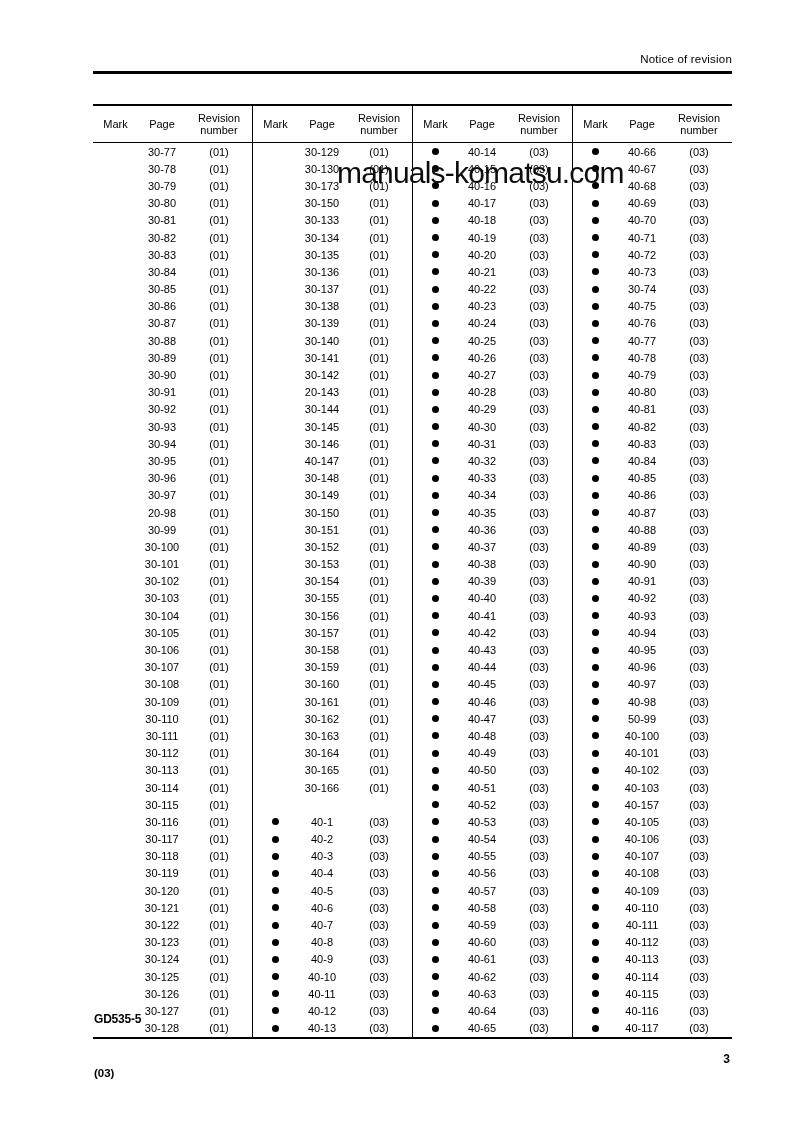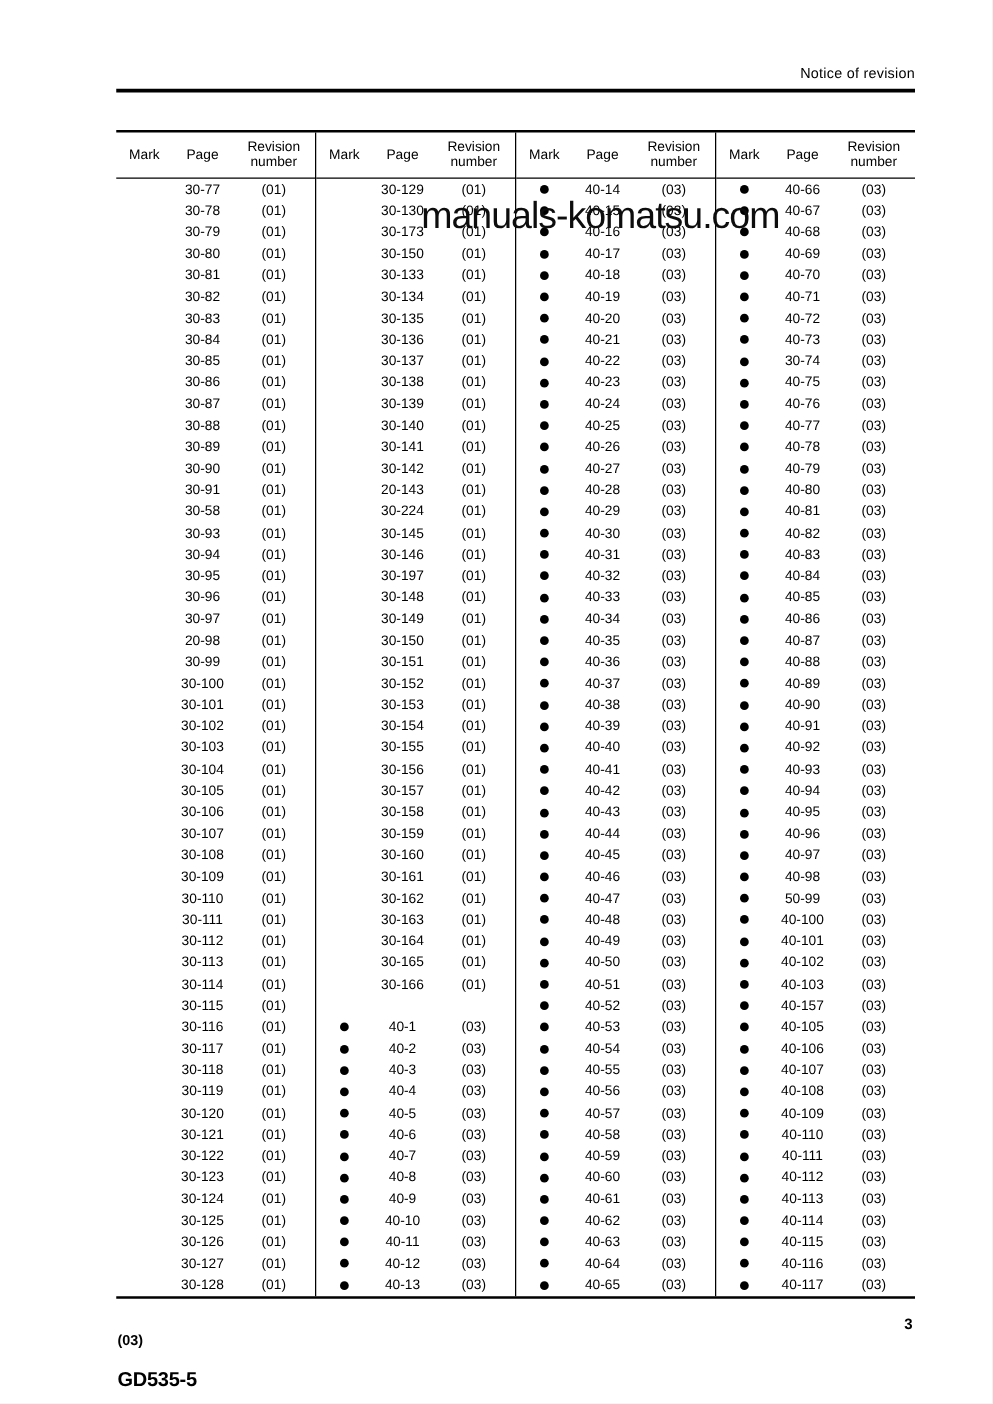--- a/index.html
+++ b/index.html
@@ -28,21 +28,21 @@
   .grow{height:17.2px;display:flex;align-items:center;}
   .cell{font-size:11px;text-align:center;white-space:nowrap;}
   .c-mark{width:45px;display:flex;align-items:center;justify-content:center;}
   .c-page{width:48px;}
   .c-rev{width:66px;}
   .dot{width:7px;height:7px;border-radius:50%;background:#000;display:inline-block;}
   .watermark{
     position:absolute;left:337px;top:156px;font-size:30px;letter-spacing:-0.8px;
     color:#0d0d0d;white-space:nowrap;z-index:5;
   }
-  .footer-model{position:absolute;left:94px;top:1096px;font-size:16px;font-weight:bold;letter-spacing:-.2px;}
+  .footer-model{position:absolute;left:94px;top:1012px;font-size:12px;font-weight:bold;letter-spacing:-.2px;}
   .footer-rev{position:absolute;left:94px;top:1067px;font-size:11.5px;font-weight:bold;}
   .page-number{position:absolute;right:64px;top:1052px;font-size:12px;font-weight:bold;}
 </style>
 </head>
 <body>
 
 <div class="page">
   <div class="notice">Notice of revision</div>
   <div class="top-rule"></div>
 
@@ -123,21 +123,21 @@
           <div class="cell c-page">30-90</div>
           <div class="cell c-rev">(01)</div>
         </div>
         <div class="grow">
           <div class="cell c-mark"></div>
           <div class="cell c-page">30-91</div>
           <div class="cell c-rev">(01)</div>
         </div>
         <div class="grow">
           <div class="cell c-mark"></div>
-          <div class="cell c-page">30-58</div>
+          <div class="cell c-page">30-92</div>
           <div class="cell c-rev">(01)</div>
         </div>
         <div class="grow">
           <div class="cell c-mark"></div>
           <div class="cell c-page">30-93</div>
           <div class="cell c-rev">(01)</div>
         </div>
         <div class="grow">
           <div class="cell c-mark"></div>
           <div class="cell c-page">30-94</div>
@@ -390,36 +390,36 @@
           <div class="cell c-page">30-142</div>
           <div class="cell c-rev">(01)</div>
         </div>
         <div class="grow">
           <div class="cell c-mark"></div>
           <div class="cell c-page">20-143</div>
           <div class="cell c-rev">(01)</div>
         </div>
         <div class="grow">
           <div class="cell c-mark"></div>
-          <div class="cell c-page">30-224</div>
+          <div class="cell c-page">30-144</div>
           <div class="cell c-rev">(01)</div>
         </div>
         <div class="grow">
           <div class="cell c-mark"></div>
           <div class="cell c-page">30-145</div>
           <div class="cell c-rev">(01)</div>
         </div>
         <div class="grow">
           <div class="cell c-mark"></div>
           <div class="cell c-page">30-146</div>
           <div class="cell c-rev">(01)</div>
         </div>
         <div class="grow">
           <div class="cell c-mark"></div>
-          <div class="cell c-page">30-197</div>
+          <div class="cell c-page">40-147</div>
           <div class="cell c-rev">(01)</div>
         </div>
         <div class="grow">
           <div class="cell c-mark"></div>
           <div class="cell c-page">30-148</div>
           <div class="cell c-rev">(01)</div>
         </div>
         <div class="grow">
           <div class="cell c-mark"></div>
           <div class="cell c-page">30-149</div>

